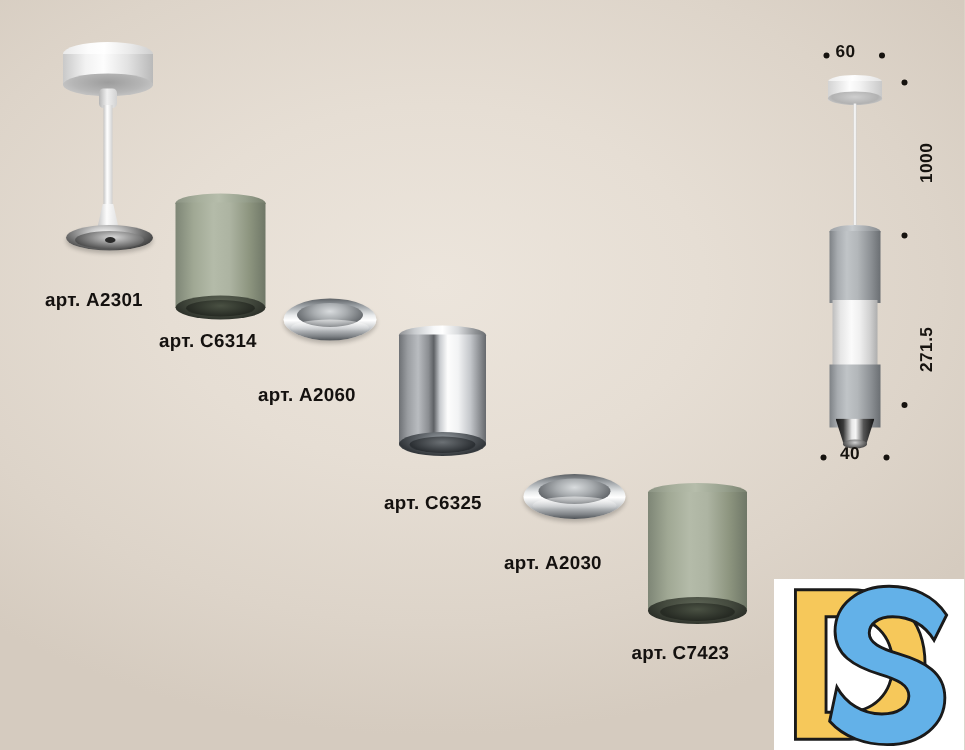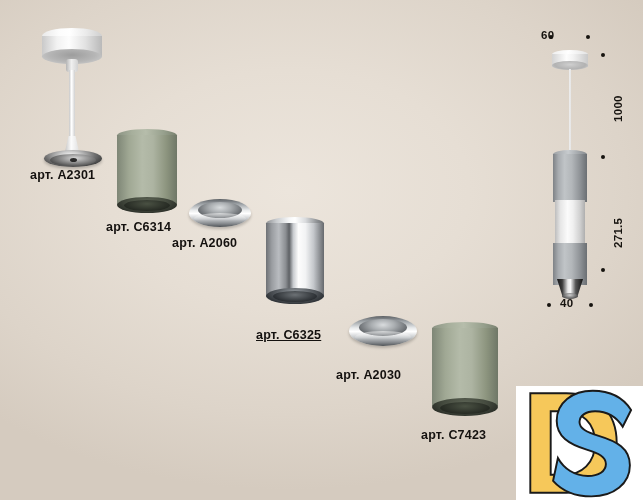--- a/index.html
+++ b/index.html
@@ -133,44 +133,44 @@
     <div class="cupTop"></div>
     <div class="cupBody"></div>
     <div class="cupBot"></div>
     <div class="neck"></div>
     <div class="rod"></div>
     <div class="cone"></div>
     <div class="disc"></div>
     <div class="disc2"></div>
     <div class="hole"></div>
   </div>
-  <div class="label" style="left:30px;top:168px;">арт. A2301</div>
+  <div class="label" style="left:30px;top:193px;">арт. A2301</div>
 
   <div class="cyl green" style="left:117px;top:129px;width:60px;height:86px;">
     <div class="top"></div>
     <div class="body" style="height:70px;"></div>
     <div class="rim" style="top:68px;"></div>
     <div class="inner" style="left:7px;top:71px;width:46px;"></div>
   </div>
   <div class="label" style="left:106px;top:220px;">арт. C6314</div>
 
   <div class="ring" style="left:189px;top:199px;width:62px;height:28px;">
     <div class="outer"></div>
     <div class="hole" style="left:9px;top:3px;width:44px;height:16px;"></div>
     <div class="gloss" style="left:5px;top:14px;width:52px;height:11px;opacity:.65;"></div>
   </div>
-  <div class="label" style="left:172px;top:236px;">арт. A2060</div>
+  <div class="label" style="left:172px;top:256px;">арт. A2060</div>
 
   <div class="cyl chrm" style="left:266px;top:217px;width:58px;height:90px;">
     <div class="top"></div>
     <div class="body" style="height:74px;"></div>
     <div class="rim" style="top:71px;"></div>
     <div class="inner" style="left:7px;top:74px;width:44px;"></div>
   </div>
-  <div class="label" style="left:256px;top:328px;text-decoration:underline;">арт. C6325</div>
+  <div class="label" style="left:256px;top:328px;">арт. C6325</div>
 
   <div class="ring" style="left:349px;top:316px;width:68px;height:30px;">
     <div class="outer"></div>
     <div class="hole" style="left:10px;top:3px;width:48px;height:17px;"></div>
     <div class="gloss" style="left:6px;top:15px;width:56px;height:12px;opacity:.65;"></div>
   </div>
   <div class="label" style="left:336px;top:368px;">арт. A2030</div>
 
   <div class="cyl green" style="left:432px;top:322px;width:66px;height:96px;">
     <div class="top"></div>
@@ -189,21 +189,21 @@
     <div class="secAtop"></div>
     <div class="secA"></div>
     <div class="secB"></div>
     <div class="secC"></div>
     <div class="refl"></div>
     <div class="reflLip"></div>
   </div>
 
   <div class="dot" style="left:549px;top:35px;"></div>
   <div class="dot" style="left:586px;top:35px;"></div>
-  <div class="dim" style="left:541px;top:29px;">60</div>
+  <div class="dim" style="left:557px;top:29px;">60</div>
 
   <div class="dot" style="left:547px;top:303px;"></div>
   <div class="dot" style="left:589px;top:303px;"></div>
   <div class="dim" style="left:560px;top:297px;">40</div>
 
   <div class="dot" style="left:601px;top:53px;"></div>
   <div class="dot" style="left:601px;top:155px;"></div>
   <div class="dot" style="left:601px;top:268px;"></div>
 
   <div class="dim dimV" style="left:612px;top:122px;">1000</div>

